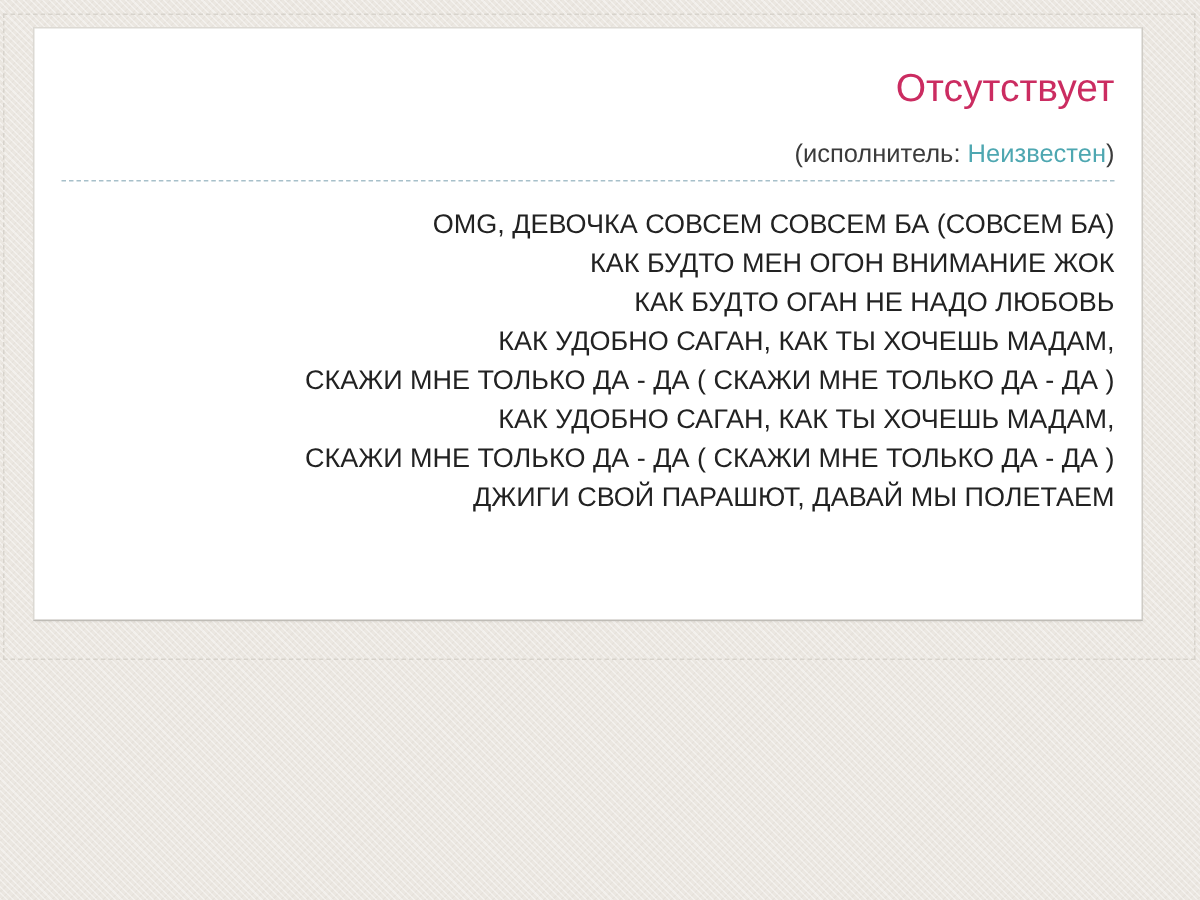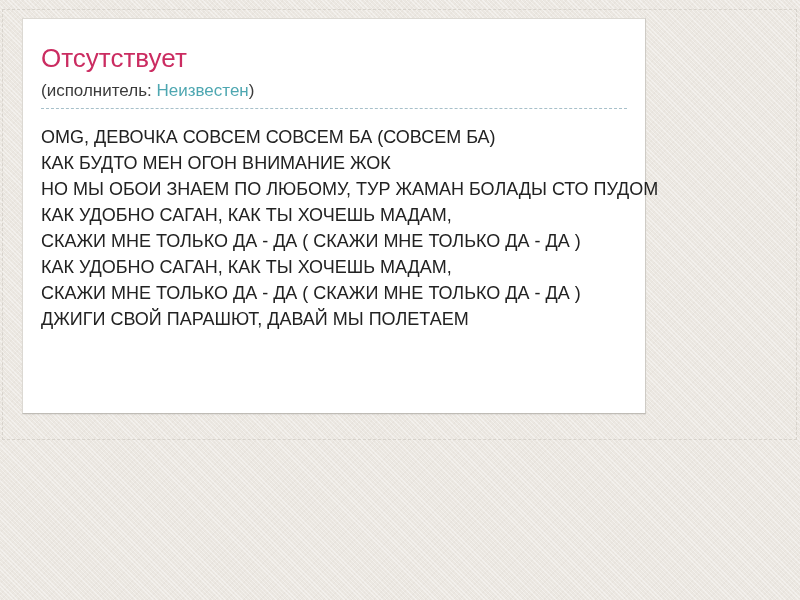--- a/index.html
+++ b/index.html
@@ -20,43 +20,44 @@
     top: 9px;
     width: 795px;
     height: 431px;
     border: 1px dashed #d7d3cc;
   }
 
   .lyrics-card {
     position: absolute;
     left: 22px;
     top: 18px;
-    width: 624px;
+    width: 740px;
     height: 396px;
     background: #ffffff;
     border: 1px solid #dcd9d3;
     border-bottom-color: #bfbcb6;
     border-right-color: #cecbc5;
     box-shadow: 0 1px 1px rgba(0,0,0,0.05);
     padding: 20px 18px 0 18px;
+    text-align: right;
   }
 
   .song-title {
     font-size: 26px;
     font-weight: 400;
     line-height: 30px;
     color: #cb2c61;
     margin-top: 4px;
   }
 
   .artist-line {
     font-size: 17px;
     line-height: 20px;
     color: #3b3b3b;
-    margin-top: 8px;
+    margin-top: 20px;
     padding-bottom: 7px;
     border-bottom: 1px dashed #a7c0ca;
   }
 
   .artist-link {
     color: #4ea7b1;
     text-decoration: none;
     cursor: pointer;
   }
 
@@ -75,20 +76,20 @@
 <div class="content-frame"></div>
 
 <div class="lyrics-card">
   <h1 class="song-title">Отсутствует</h1>
 
   <div class="artist-line"><span>(исполнитель: </span><a class="artist-link">Неизвестен</a><span>)</span></div>
 
   <div class="lyrics-text">
     <div class="lyric-line">OMG, ДЕВОЧКА СОВСЕМ СОВСЕМ БА (СОВСЕМ БА)</div>
     <div class="lyric-line">КАК БУДТО МЕН ОГОН ВНИМАНИЕ ЖОК</div>
-    <div class="lyric-line">НО МЫ ОБОИ ЗНАЕМ ПО ЛЮБОМУ, ТУР ЖАМАН БОЛАДЫ СТО ПУДОМ</div>
+    <div class="lyric-line">КАК БУДТО ОГАН НЕ НАДО ЛЮБОВЬ</div>
     <div class="lyric-line">КАК УДОБНО САГАН, КАК ТЫ ХОЧЕШЬ МАДАМ,</div>
     <div class="lyric-line">СКАЖИ МНЕ ТОЛЬКО ДА - ДА ( СКАЖИ МНЕ ТОЛЬКО ДА - ДА )</div>
     <div class="lyric-line">КАК УДОБНО САГАН, КАК ТЫ ХОЧЕШЬ МАДАМ,</div>
     <div class="lyric-line">СКАЖИ МНЕ ТОЛЬКО ДА - ДА ( СКАЖИ МНЕ ТОЛЬКО ДА - ДА )</div>
     <div class="lyric-line">ДЖИГИ СВОЙ ПАРАШЮТ, ДАВАЙ МЫ ПОЛЕТАЕМ</div>
   </div>
 </div>
 
 </body></html>

